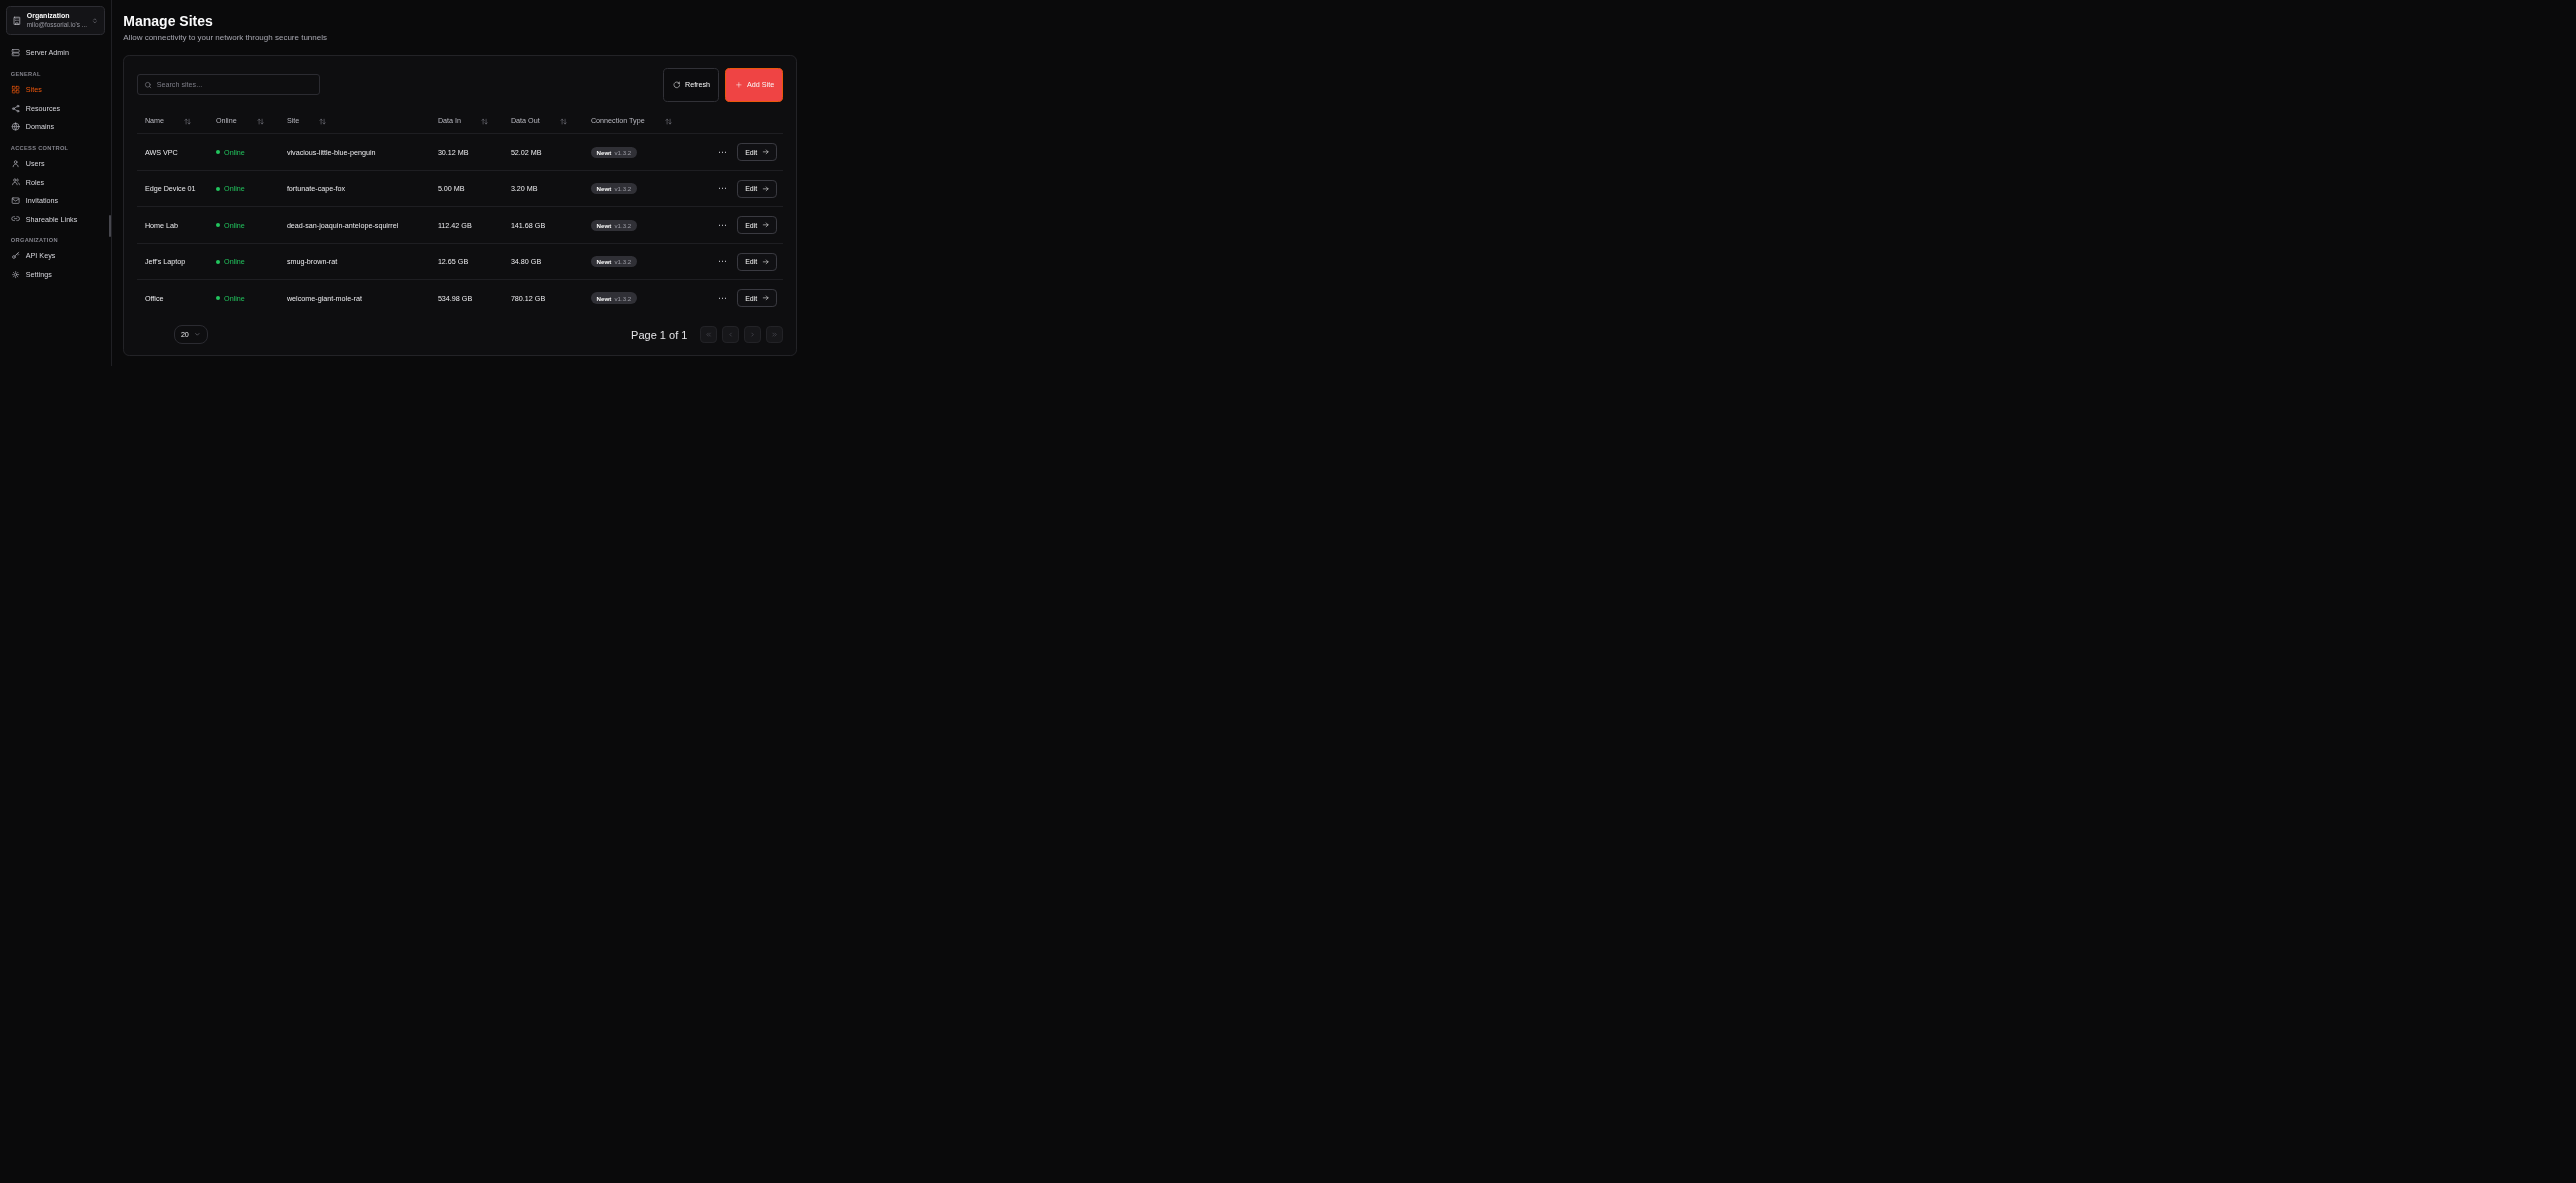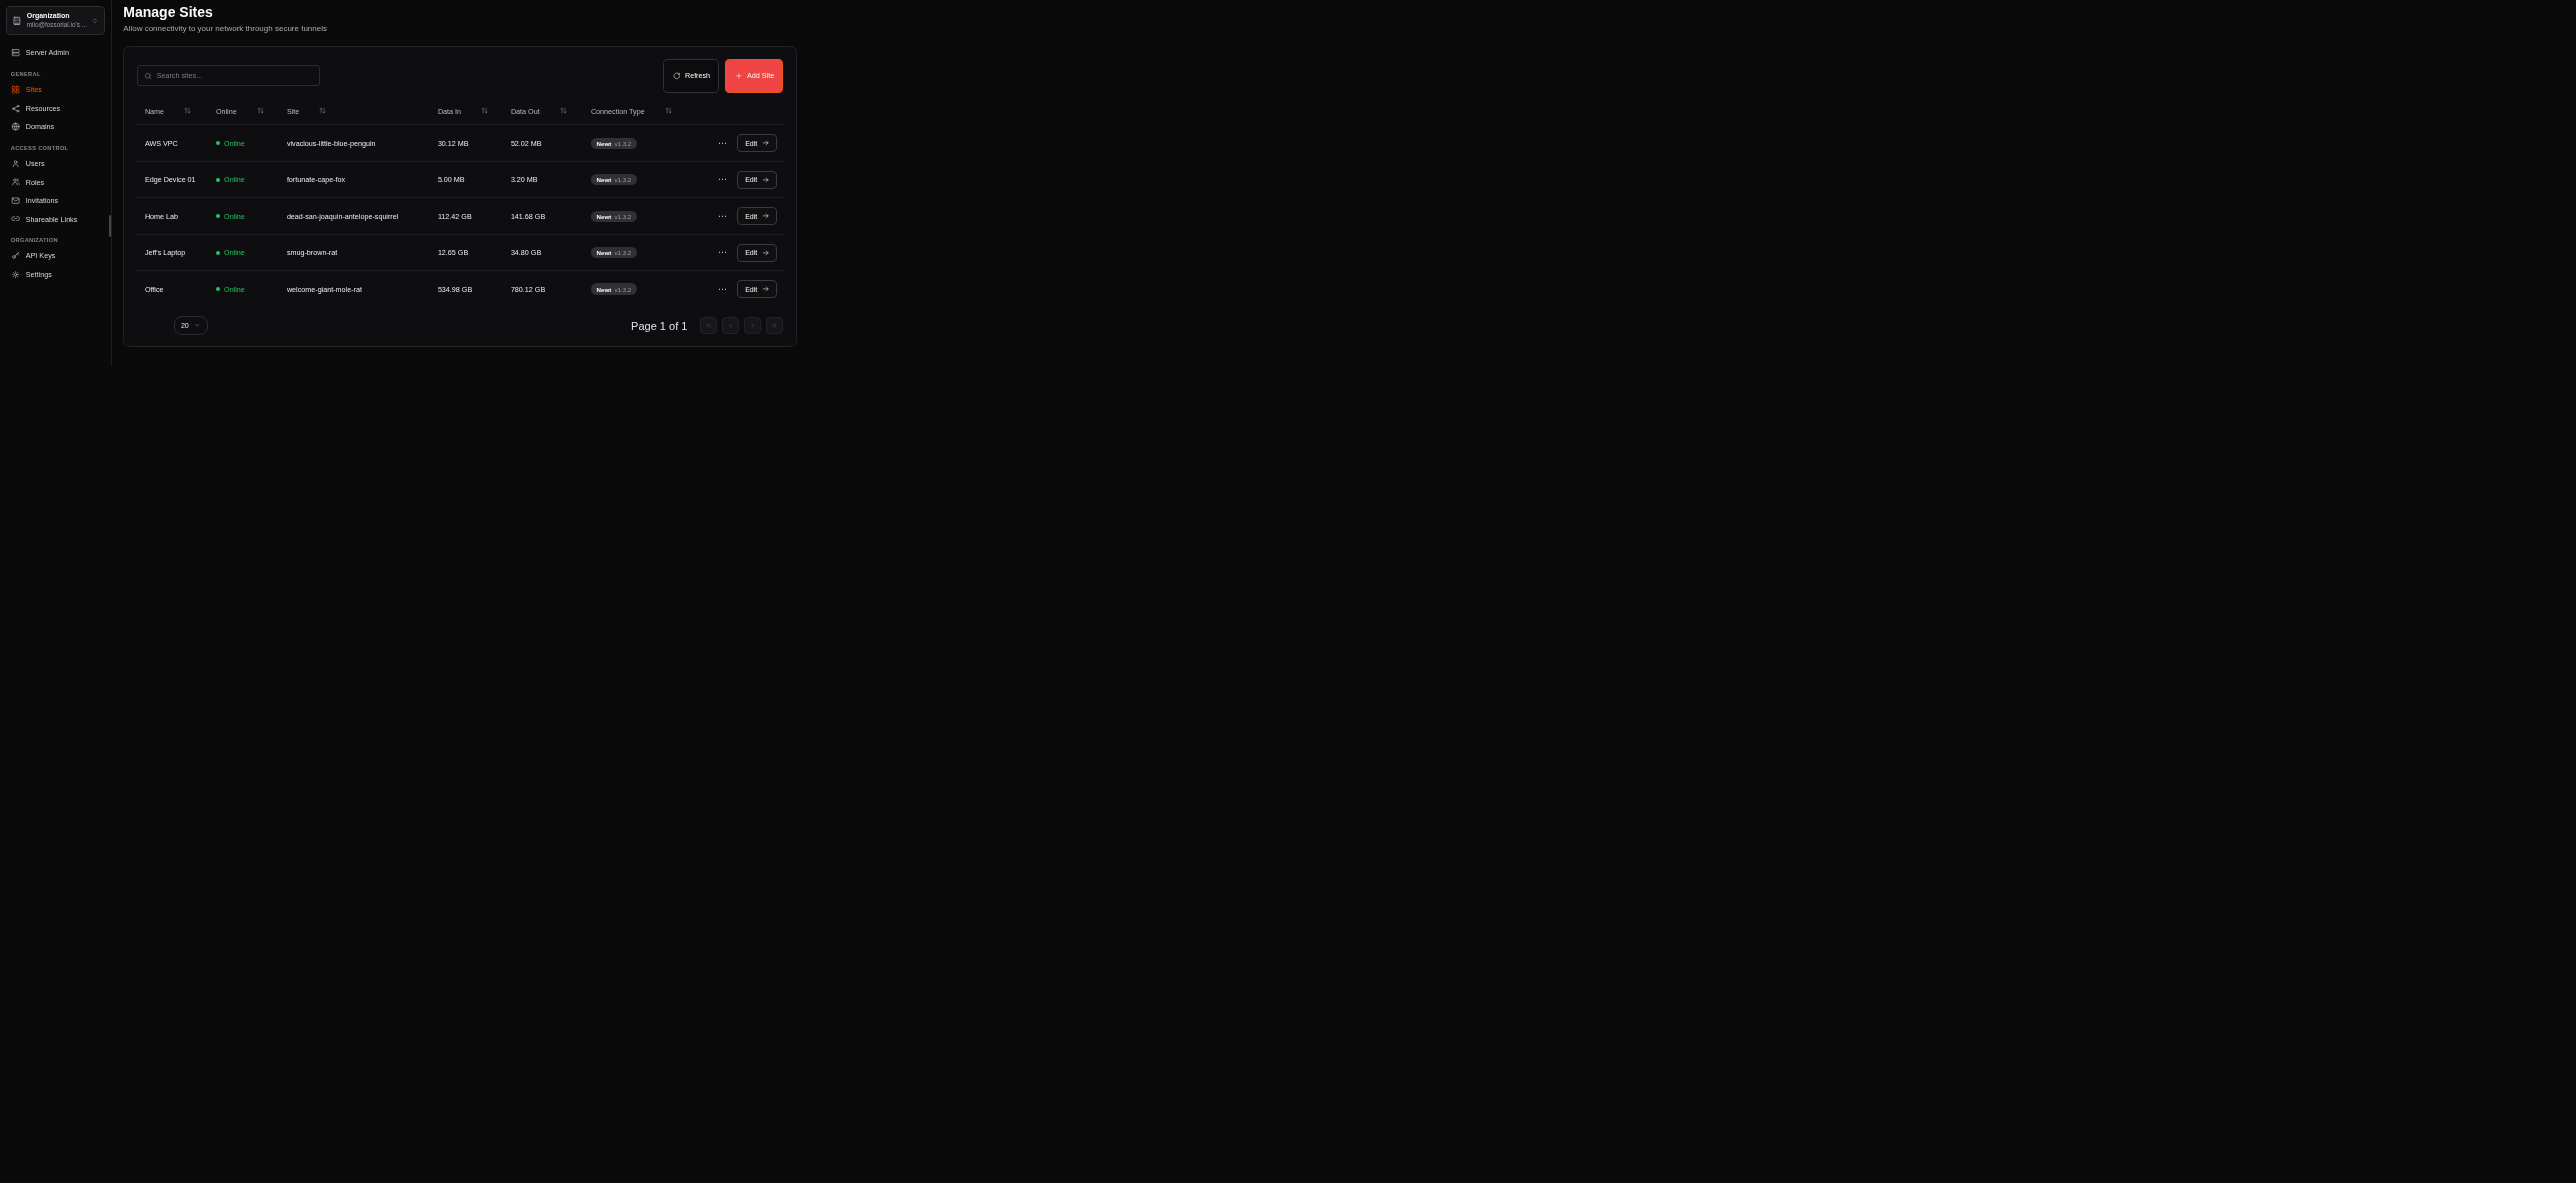--- a/index.html
+++ b/index.html
@@ -73,21 +73,21 @@
   .theme-toggle { display: flex; align-items: center; gap: 4.6px; color: #fafafa; cursor: pointer; font-size: 7.5px; }
   .theme-toggle .icn-wrap { color: #e4e4e7; }
   .avatar {
     width: 18px; height: 18px; border-radius: 50%;
     background: #47474e;
     display: flex; align-items: center; justify-content: center;
     font-size: 7.2px; font-weight: 500; color: #fafafa;
     cursor: pointer;
   }
 
-  .page-head { margin-top: 4px; }
+  .page-head { margin-top: 13px; }
   .page-title { font-size: 14px; font-weight: bold; color: #fbfbfc; }
   .page-subtitle { margin-top: 4.1px; font-size: 8px; color: #a7a7b0; }
 
   
   .card {
     margin-top: 13.4px;
     background: #0e0e10;
     border: 0.5px solid #232327;
     border-radius: 6.2px;
     padding: 11.3px 12.4px 10.3px 12.4px;
@@ -121,21 +121,21 @@
 
   
   table { width: 100%; border-collapse: collapse; table-layout: fixed; margin-top: 9.3px; }
   col.c1 { width: 71px; } col.c2 { width: 71px; } col.c3 { width: 151px; }
   col.c4 { width: 73px; } col.c5 { width: 80px; } col.c6 { width: 126px; }
   col.c7 { width: auto; }
   thead th {
     text-align: left; font-weight: 500; font-size: 7.2px; color: #b9b9c1;
     padding: 5.2px 8.2px 8.2px 8.2px;
   }
-  th .th-inner { display: inline-flex; align-items: flex-start; gap: 20px; cursor: pointer; }
+  th .th-inner { display: inline-flex; align-items: flex-end; gap: 20px; cursor: pointer; }
   th .sort-icon { color: #8d8d96; }
   tbody td {
     padding: 8.8px 8.2px;
     border-top: 0.5px solid #1e1e22;
     font-size: 7.2px; color: #ececef;
     vertical-align: middle;
   }
   .online { display: inline-flex; align-items: center; gap: 4.1px; color: #22c55e; }
   .dot { width: 4.1px; height: 4.1px; border-radius: 50%; background: #22c55e; display: inline-block; }
   .badge {

